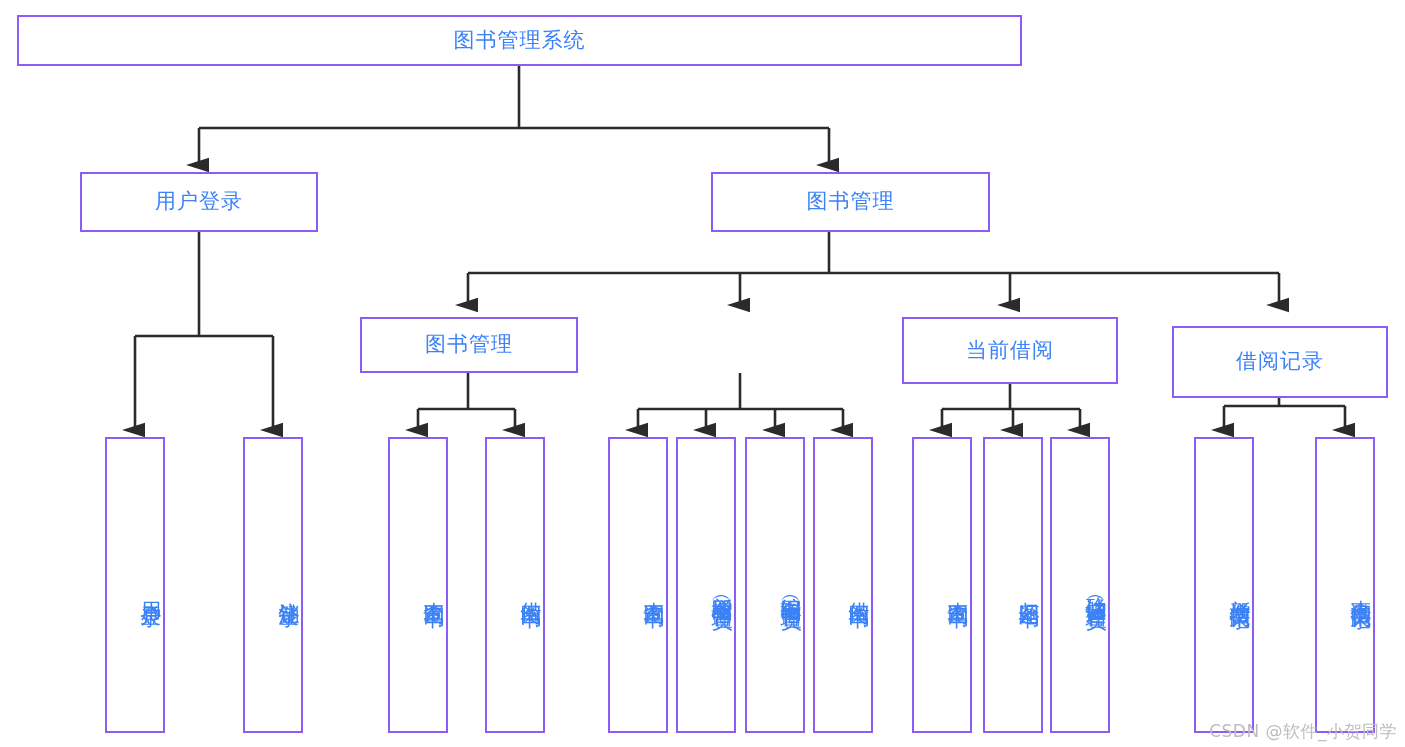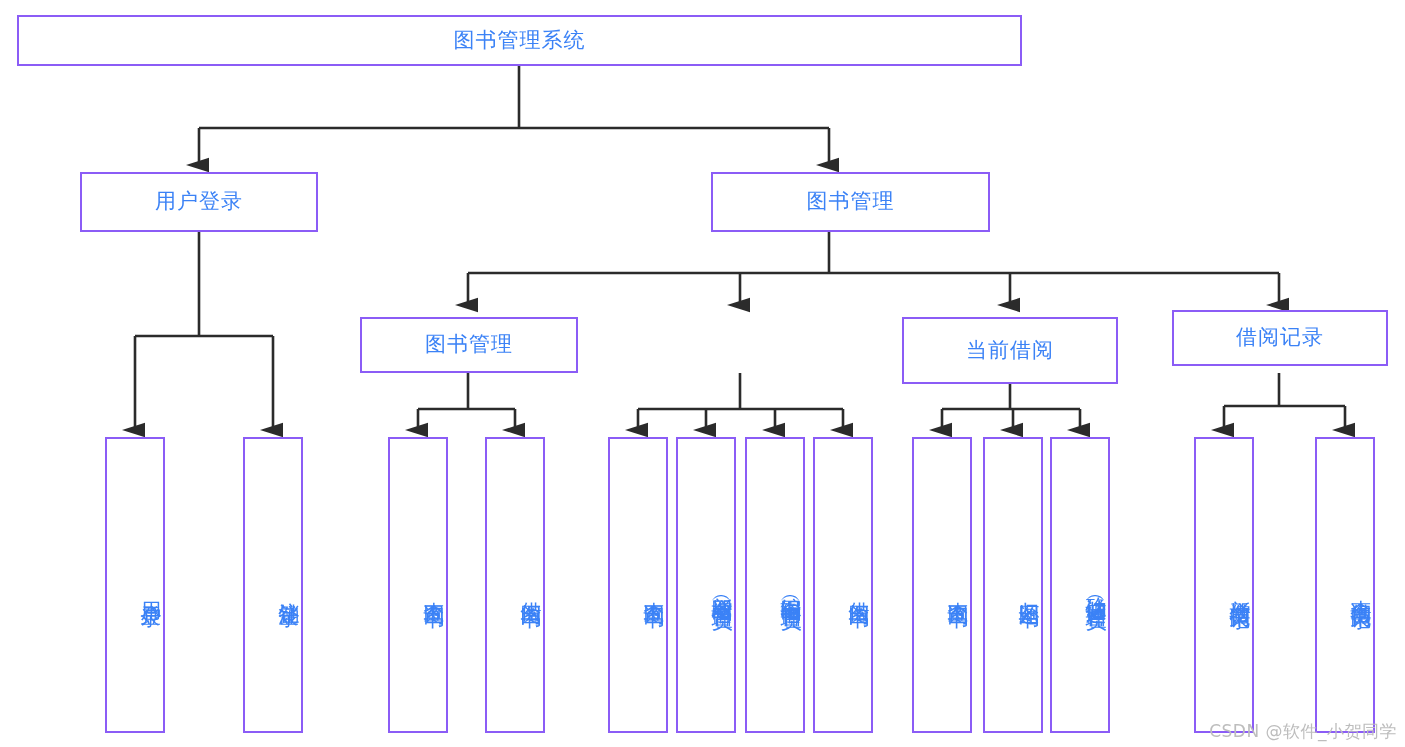--- a/index.html
+++ b/index.html
@@ -136,21 +136,21 @@
   <div class="node horiz" style="left:711px; top:172px; width:279px; height:60px;">
     <span>图书管理</span>
   </div>
 
   <div class="node horiz" style="left:360px; top:317px; width:218px; height:56px;">
     <span>图书管理</span>
   </div>
   <div class="node horiz" style="left:902px; top:317px; width:216px; height:67px;">
     <span>当前借阅</span>
   </div>
-  <div class="node horiz" style="left:1172px; top:310px; width:216px; height:56px;">
+  <div class="node horiz" style="left:1172px; top:326px; width:216px; height:72px;">
     <span>借阅记录</span>
   </div>
 
   <div class="node vert" style="left:105px; top:437px; width:60px; height:296px;">
     <span>用户登录</span>
   </div>
   <div class="node vert" style="left:243px; top:437px; width:60px; height:296px;">
     <span>注销登录</span>
   </div>
 

